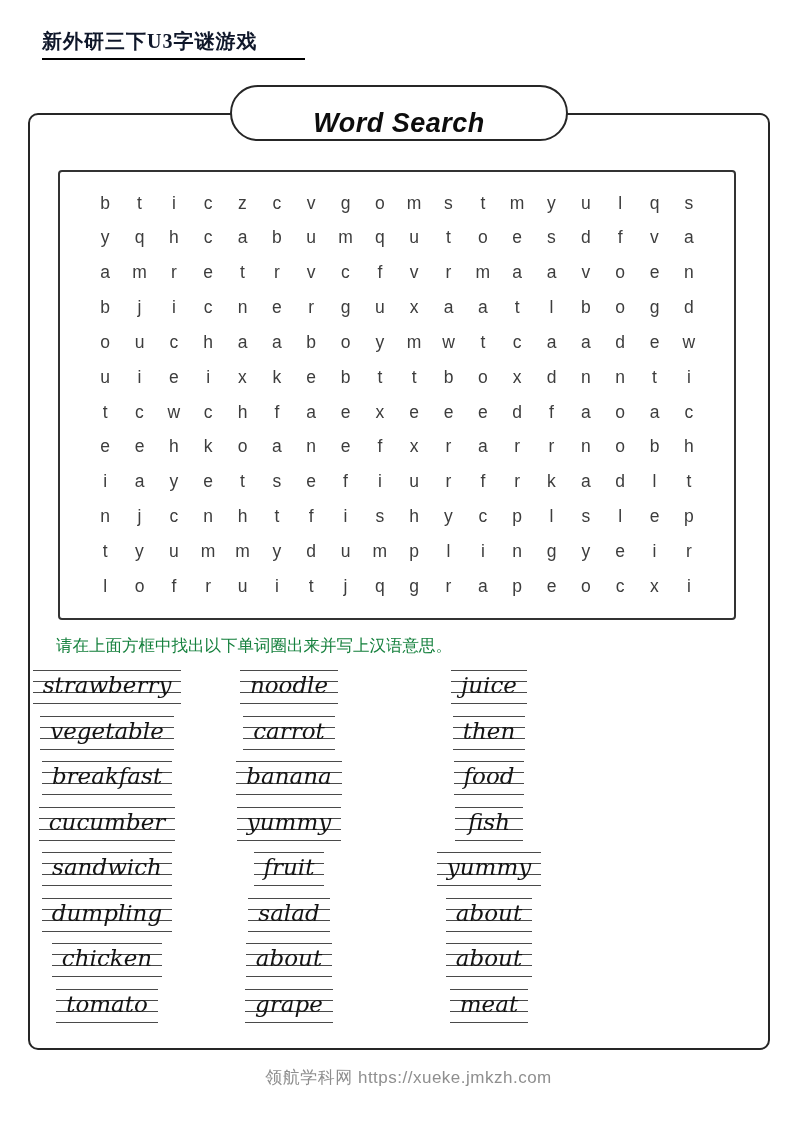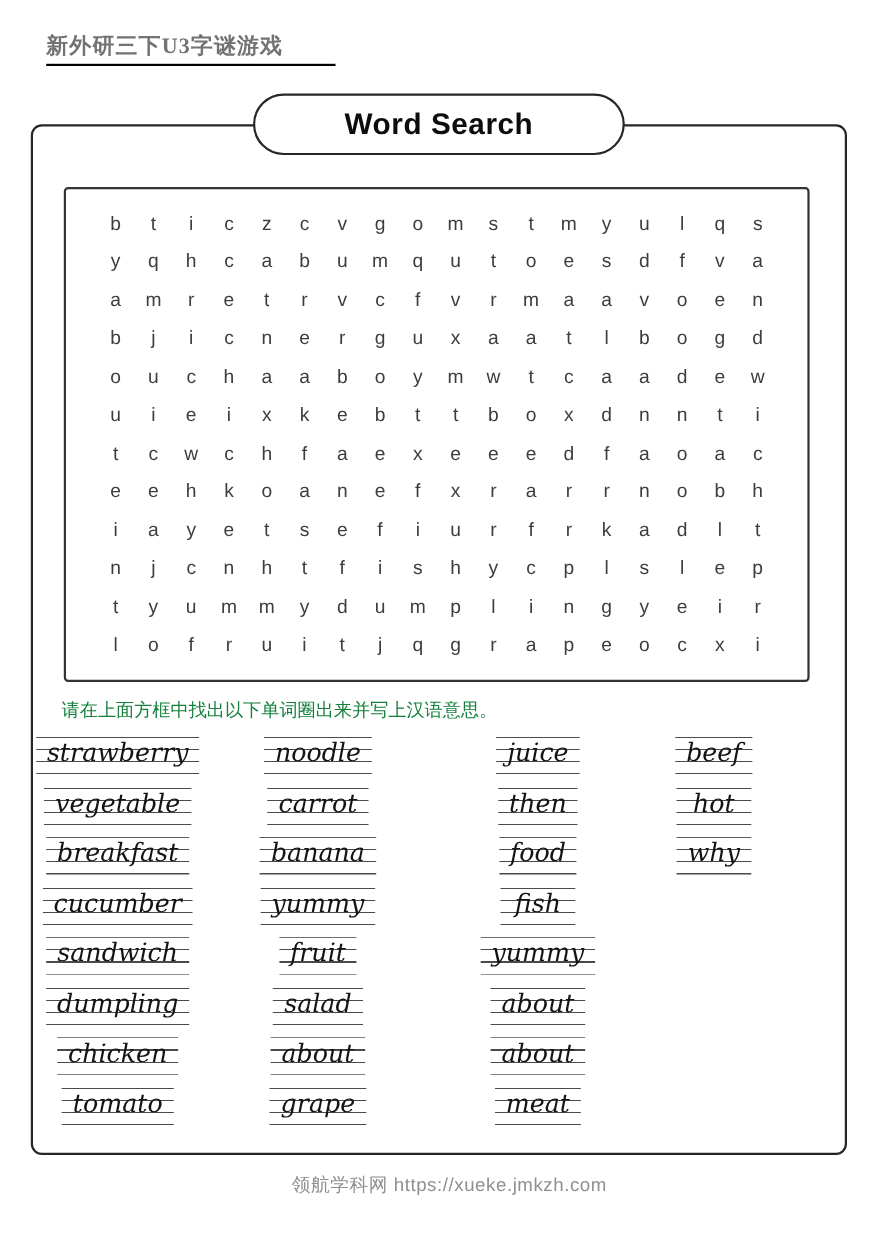--- a/index.html
+++ b/index.html
@@ -11,21 +11,21 @@
     overflow: hidden;
   }
 
   
   .header { position: absolute; top: 28px; left: 42px; }
   .header .title {
     display: inline-block;
     font-family: "Liberation Serif", serif;
     font-weight: bold;
     font-size: 20px;
-    color: #737373;
+    color: #0f172a;
     border-bottom: 2px solid #000;
     padding: 0 48px 3px 0;
     letter-spacing: 1px;
   }
 
   
   .outer-box {
     position: absolute;
     left: 28px; top: 113px;
     width: 742px; height: 937px;
@@ -38,22 +38,23 @@
   
   .pill {
     position: absolute;
     top: -30px; left: 50%;
     transform: translateX(-50%);
     width: 338px; height: 56px;
     box-sizing: border-box;
     background: #fff;
     border: 2px solid #262626;
     border-radius: 28px;
-    display: flex; align-items: center; justify-content: center;
+    display: flex; align-items: flex-end; justify-content: center;
     z-index: 2;
+    font-style: italic;
   }
   .pill .pill-text {
     font-size: 27px;
     font-weight: bold;
     color: #0d0d0d;
     letter-spacing: 0.5px;
   }
 
   
   .grid-box {
@@ -398,25 +399,20 @@
         <div class="word-col col-3">
           <div class="word-guide"><span class="word">juice</span></div>
           <div class="word-guide"><span class="word">then</span></div>
           <div class="word-guide"><span class="word">food</span></div>
           <div class="word-guide"><span class="word">fish</span></div>
           <div class="word-guide"><span class="word">yummy</span></div>
           <div class="word-guide"><span class="word">about</span></div>
           <div class="word-guide"><span class="word">about</span></div>
           <div class="word-guide"><span class="word">meat</span></div>
         </div>
-        <div class="word-col col-4">
-          <div class="word-guide"><span class="word">beef</span></div>
-          <div class="word-guide"><span class="word">hot</span></div>
-          <div class="word-guide"><span class="word">why</span></div>
-        </div>
       </div>
 
   </div>
 
   <div class="footer">
     <span>领航学科网 https://xueke.jmkzh.com</span>
   </div>
 
 </div>
 

